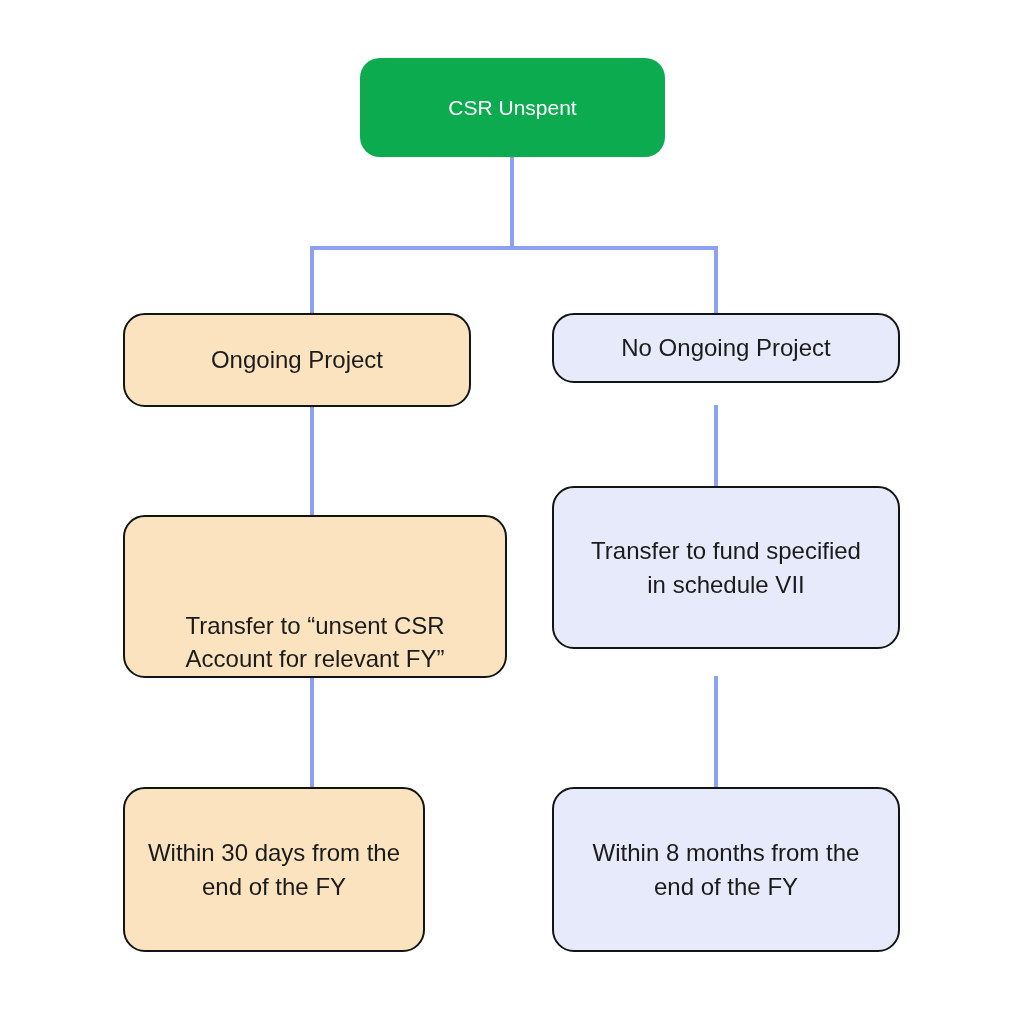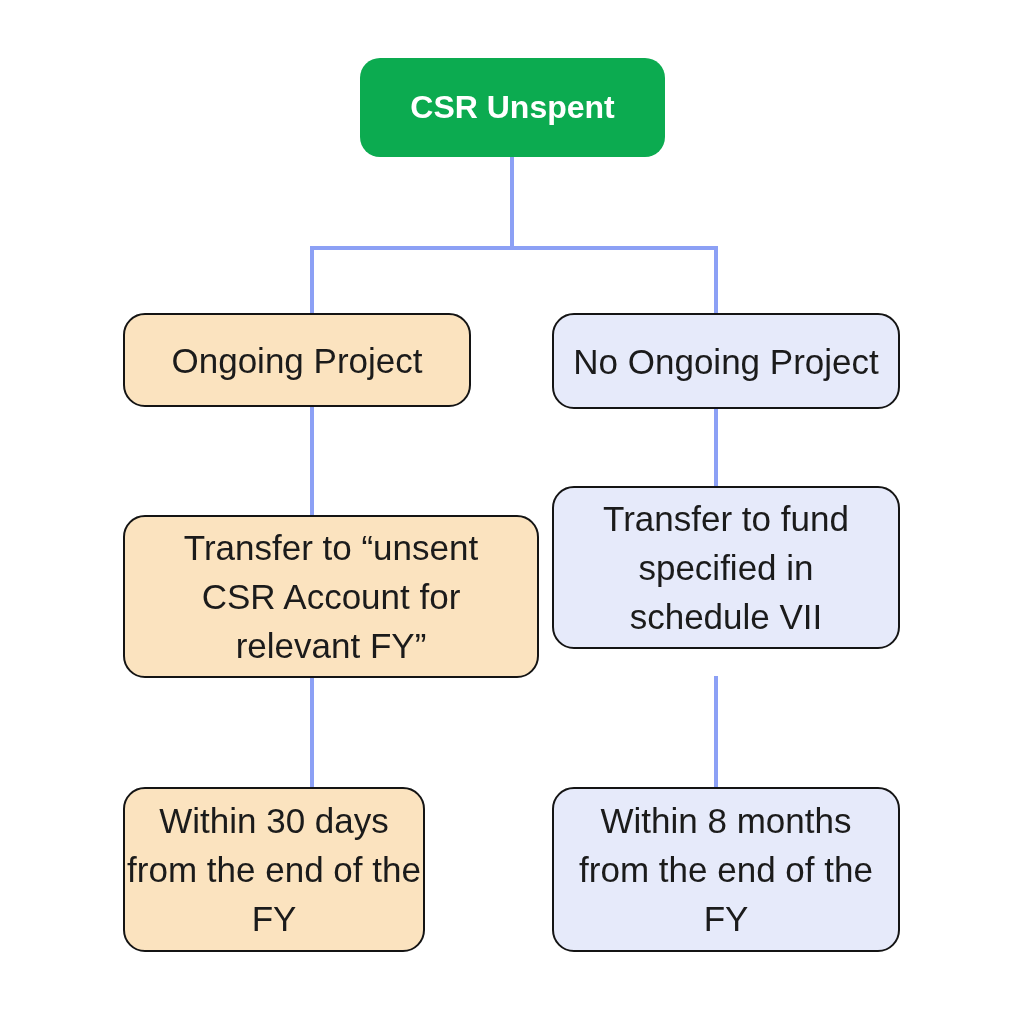--- a/index.html
+++ b/index.html
@@ -33,40 +33,40 @@
   .node{
     position:absolute;
     box-sizing:border-box;
     display:flex;
     align-items:center;
     justify-content:center;
     text-align:center;
     border-radius:22px;
     border:2.5px solid var(--node-border);
     color:var(--node-text);
-    font-size:35px;
+    font-size:24px;
     line-height:1.4;
     z-index:2;
   }
   .node .txt{display:inline-block;}
   .node-root{
     left:360px; top:58px; width:305px; height:99px;
     background:var(--root-fill);
     border:none;
     border-radius:20px;
     color:var(--root-text);
-    font-weight:bold;
-    font-size:32px;
+    font-weight:normal;
+    font-size:21px;
   }
   .fill-ongoing{background:var(--ongoing-fill);}
   .fill-no-ongoing{background:var(--no-ongoing-fill);}
 
   .node-ongoing      {left:123px; top:313px; width:348px; height:94px;}
-  .node-no-ongoing   {left:552px; top:313px; width:348px; height:96px;text-align:center;}
-  .node-ongoing-act  {left:123px; top:515px; width:416px; height:163px;}
+  .node-no-ongoing   {left:552px; top:313px; width:348px; height:70px;text-align:center;}
+  .node-ongoing-act  {left:123px; top:515px; width:384px; height:163px;align-items:flex-end;}
   .node-no-ongoing-act{left:552px; top:486px; width:348px; height:163px;}
   .node-ongoing-dl   {left:123px; top:787px; width:302px; height:165px;}
   .node-no-ongoing-dl{left:552px; top:787px; width:348px; height:165px;}
 
   .node-ongoing-act .txt,
   .node-no-ongoing-act .txt{max-width:295px;}
   .node-ongoing-dl .txt,
   .node-no-ongoing-dl .txt{max-width:305px;}
 
   

